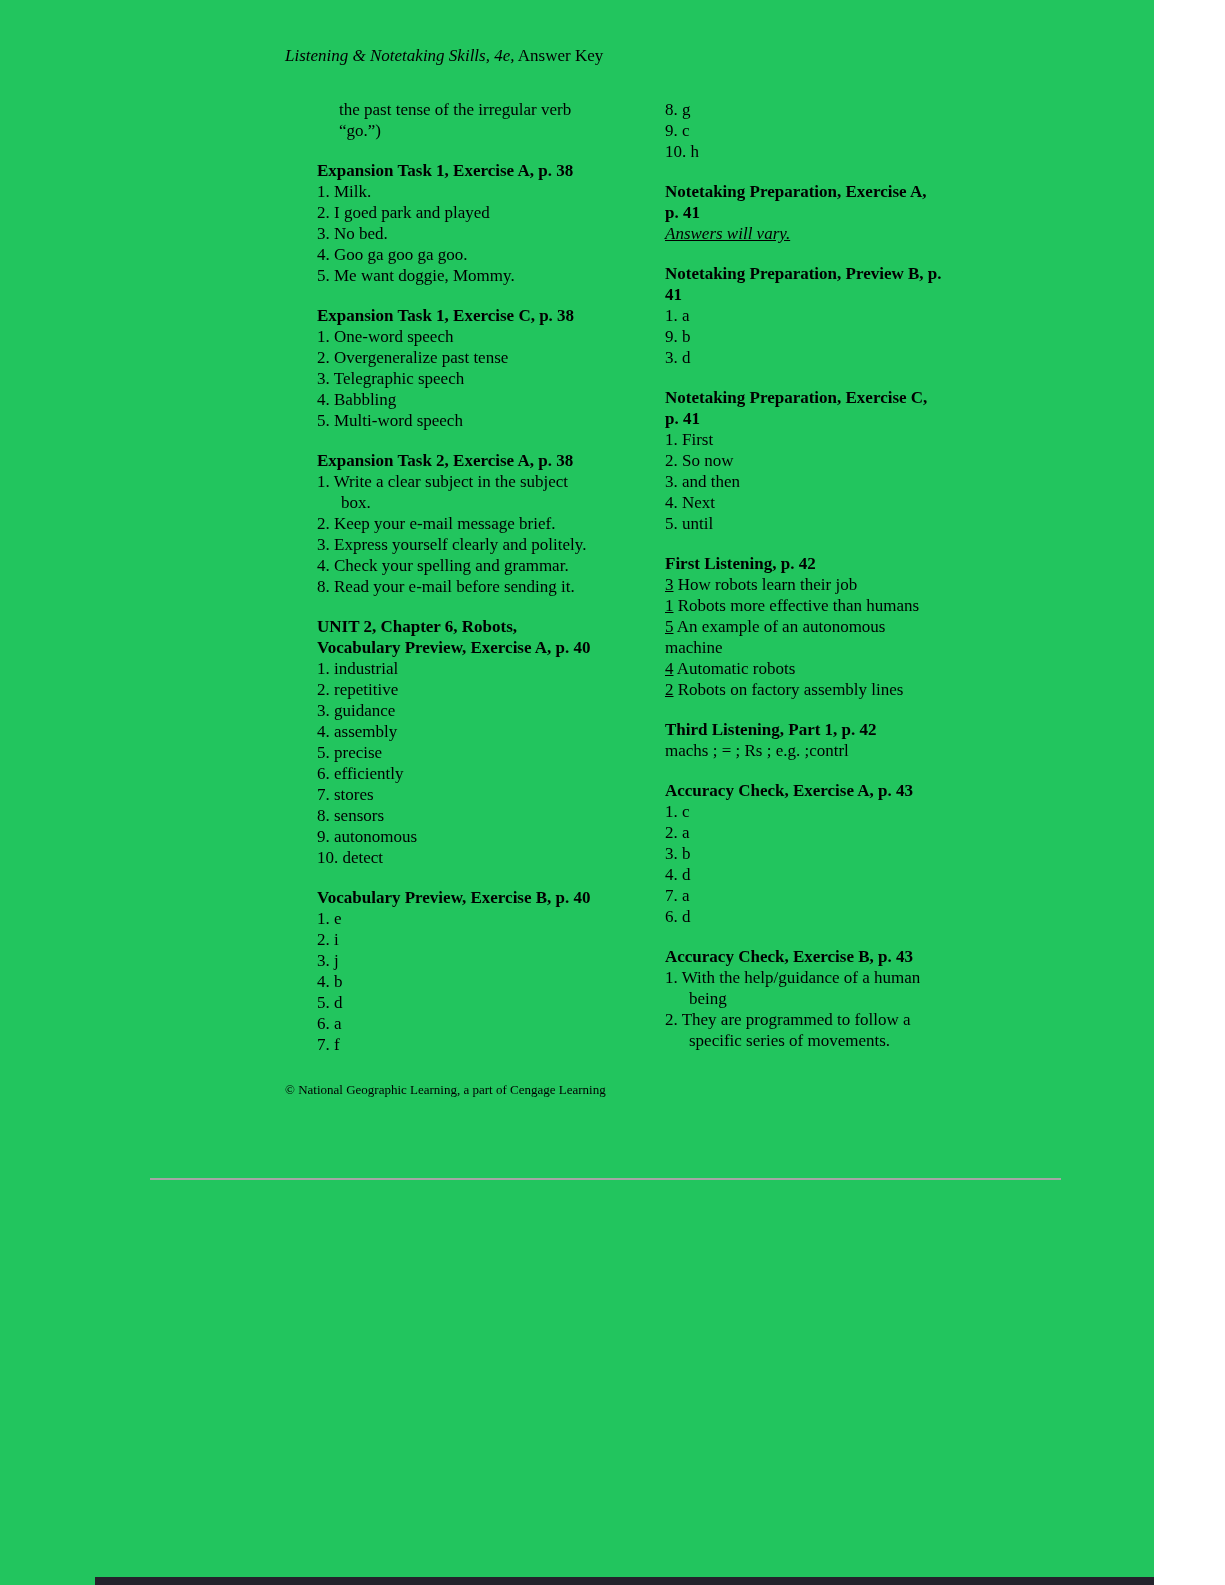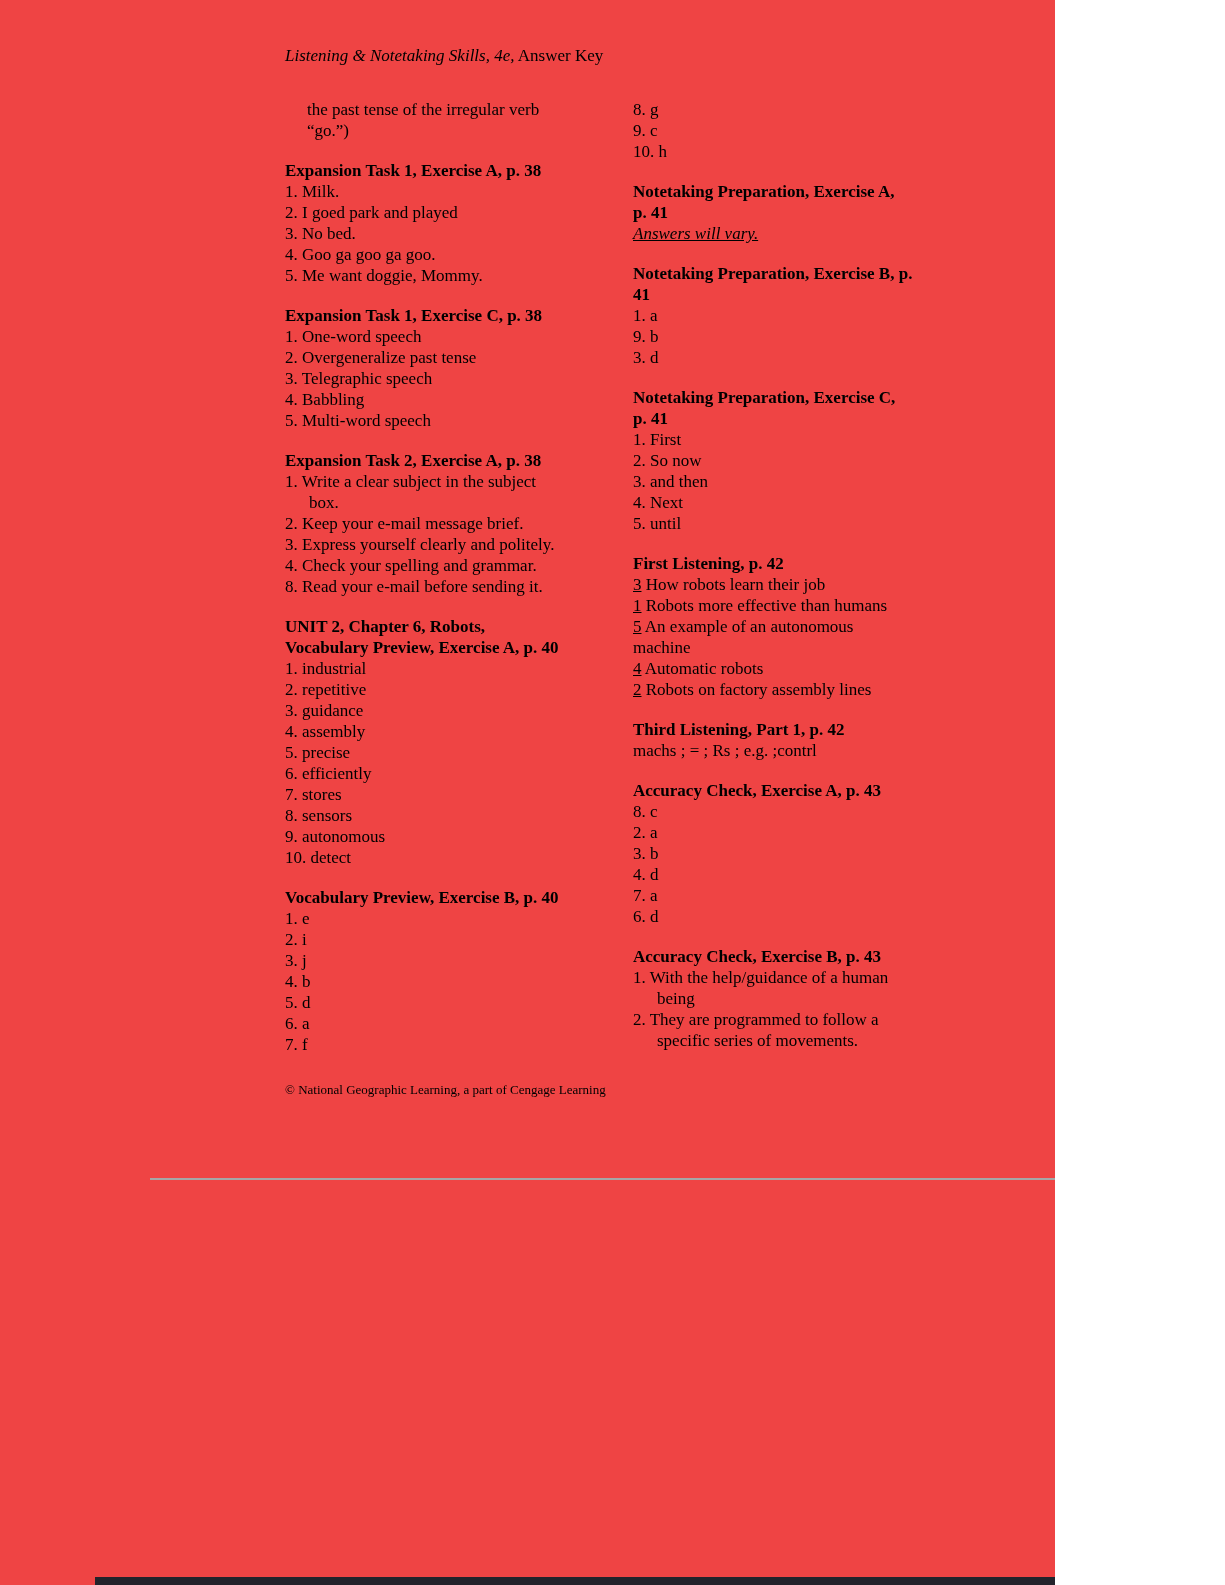--- a/index.html
+++ b/index.html
@@ -1,32 +1,32 @@
 <!DOCTYPE html>
 <html><head>
 <meta charset="utf-8">
 <style>
   html, body { margin: 0; padding: 0; background: #ffffff; }
   .page {
     position: relative;
-    width: 1055px;
+    width: 1154px;
     height: 1585px;
-    background: #ef4444;
+    background: #22c55e;
     font-family: "Liberation Serif", serif;
     font-size: 17px;
     line-height: 21px;
     color: #000000;
     overflow: hidden;
   }
   .header { position: absolute; left: 285px; top: 45px; white-space: nowrap; }
   .it { font-style: italic; }
   .col { position: absolute; top: 99px; }
   .col-left { left: 285px; width: 332px; }
   .col-right { left: 633px; width: 332px; }
-  .block { margin-top: 19px; }
+  .block { margin-top: 19px; margin-left: 32px; }
   .col .block:first-child { margin-top: 0; }
   .heading { font-weight: bold; }
   .cont .line { padding-left: 22px; }
   .line.wrap { padding-left: 24px; }
   .item.italic { font-style: italic; text-decoration: underline; }
   .u { text-decoration: underline; }
   .footer { position: absolute; left: 285px; top: 1079px; font-size: 13px; }
   .rule { position: absolute; left: 150px; top: 1178px; width: 911px; height: 0; border-top: 2px solid #a6a6a6; }
   .bottom-bar { position: absolute; left: 95px; top: 1577px; width: 1130px; height: 8px; background: #23232b; }
 </style>
@@ -168,21 +168,21 @@
         </div>
       </div>
       <div class="block">
         <div class="heading">Notetaking Preparation, Exercise A,</div>
         <div class="heading">p. 41</div>
         <div class="item italic">
           <div class="line">Answers will vary.</div>
         </div>
       </div>
       <div class="block">
-        <div class="heading">Notetaking Preparation, Exercise B, p.</div>
+        <div class="heading">Notetaking Preparation, Preview B, p.</div>
         <div class="heading">41</div>
         <div class="item">
           <div class="line">1. a</div>
         </div>
         <div class="item">
           <div class="line">9. b</div>
         </div>
         <div class="item">
           <div class="line">3. d</div>
         </div>
@@ -227,21 +227,21 @@
       </div>
       <div class="block">
         <div class="heading">Third Listening, Part 1, p. 42</div>
         <div class="item">
           <div class="line">machs ; = ; Rs ; e.g. ;contrl</div>
         </div>
       </div>
       <div class="block">
         <div class="heading">Accuracy Check, Exercise A, p. 43</div>
         <div class="item">
-          <div class="line">8. c</div>
+          <div class="line">1. c</div>
         </div>
         <div class="item">
           <div class="line">2. a</div>
         </div>
         <div class="item">
           <div class="line">3. b</div>
         </div>
         <div class="item">
           <div class="line">4. d</div>
         </div>

